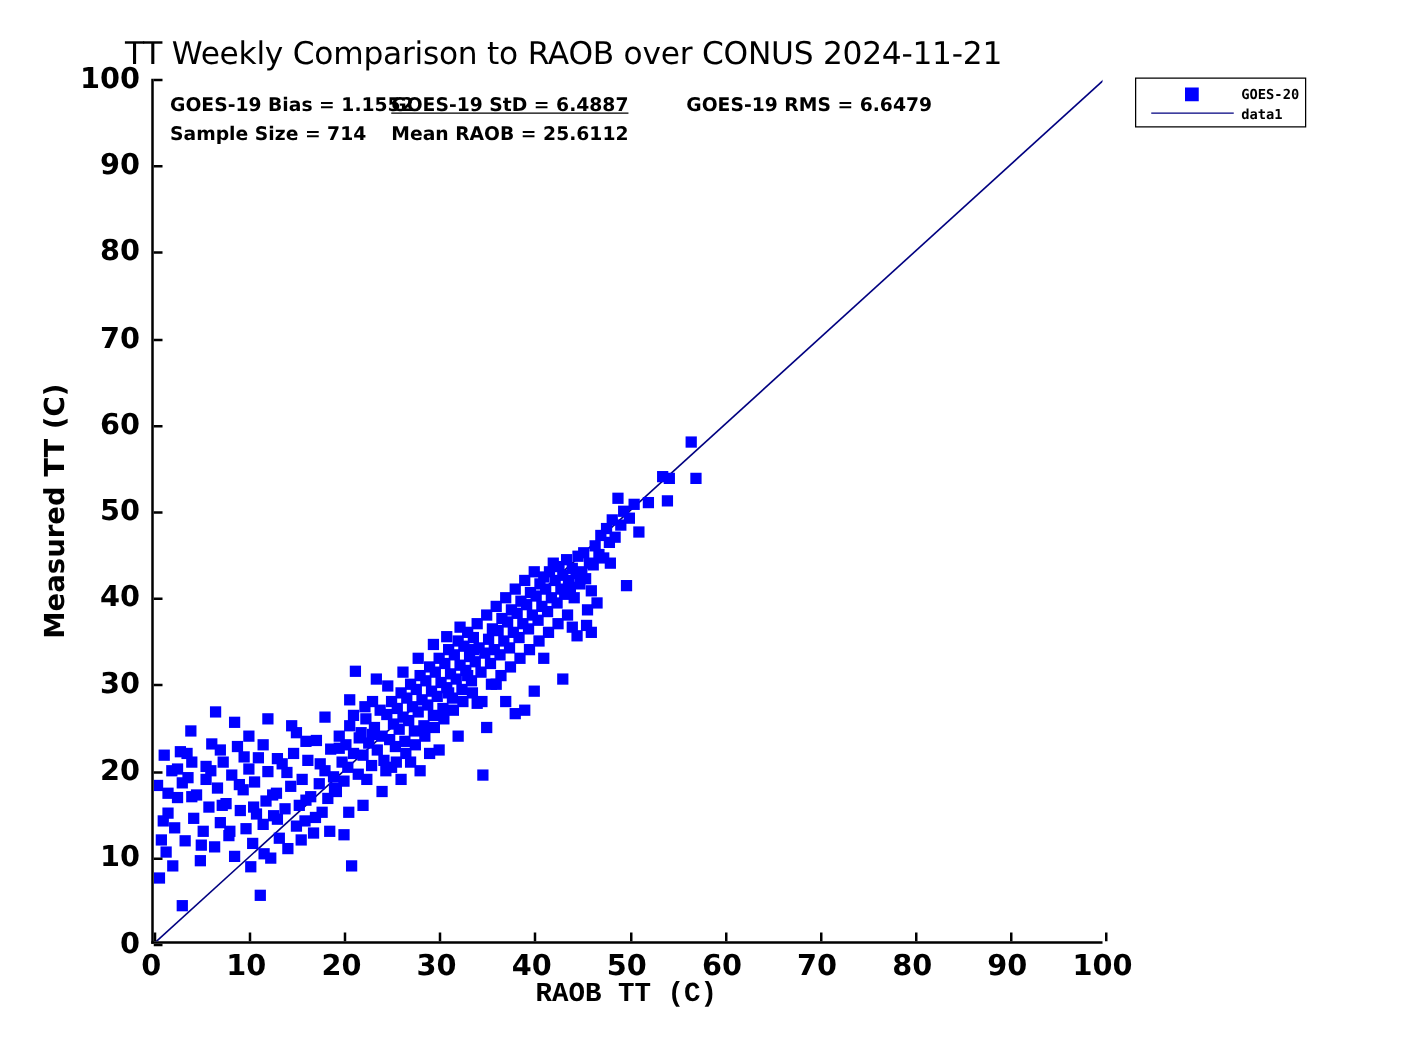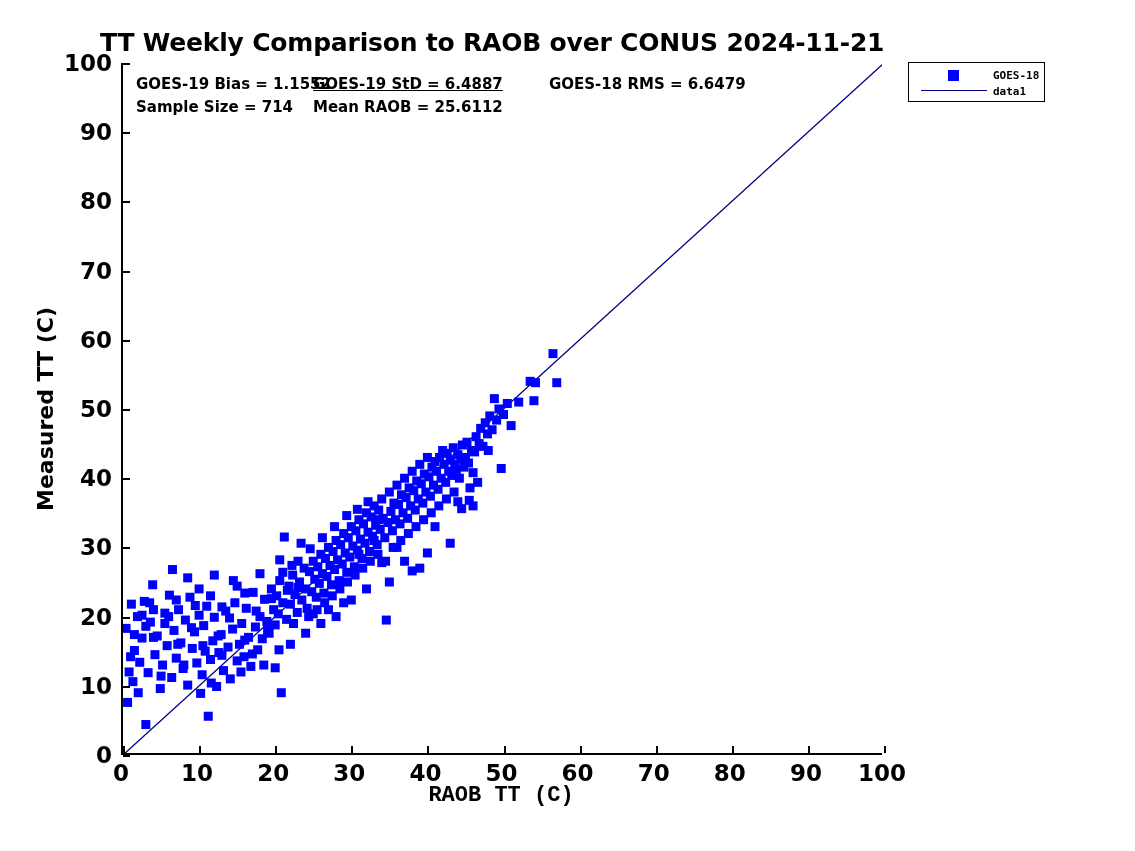--- a/index.html
+++ b/index.html
@@ -19,21 +19,21 @@
     left: 0; top: 0;
     width: 1135px;
     height: 851px;
     background: #ffffff;
   }
   #chart-title {
     position: absolute;
     left: 100px;
     top: 28px;
     font-size: 25px;
-    font-weight: bold;
+    font-weight: normal;
     color: #000000;
     white-space: nowrap;
     letter-spacing: -0.2px;
     font-family: "DejaVu Sans", sans-serif;
   }
   
   #plot-area {
     position: absolute;
     left: 121px;
     top: 63px;
@@ -538,24 +538,24 @@
       <div class="ticklabel-y" style="top: 201.4px;">80</div>
       <div class="ticklabel-y" style="top: 132.2px;">90</div>
       <div class="ticklabel-y" style="top: 63px;">100</div>
     </div>
 
   <div id="xlabel">RAOB TT (C)</div>
   <div id="ylabel">Measured TT (C)</div>
 
   <div class="stat-text" style="left:136px; top:75px;">GOES-19 Bias = 1.1552</div>
   <div class="stat-text" style="left:313px; top:75px;text-decoration:underline;">GOES-19 StD = 6.4887</div>
-  <div class="stat-text" style="left:549px; top:75px;">GOES-18 RMS = 6.6479</div>
+  <div class="stat-text" style="left:549px; top:75px;">GOES-19 RMS = 6.6479</div>
   <div class="stat-text" style="left:136px; top:98px;">Sample Size = 714</div>
   <div class="stat-text" style="left:313px; top:98px;">Mean RAOB = 25.6112</div>
 
   <div id="legend">
     <div id="legend-marker-sq"></div>
     <div id="legend-line"></div>
-    <div class="legend-label" id="legend-label-0">GOES-18</div>
+    <div class="legend-label" id="legend-label-0">GOES-20</div>
     <div class="legend-label" id="legend-label-1">data1</div>
   </div>
 
 </div>
 
 </body></html>

